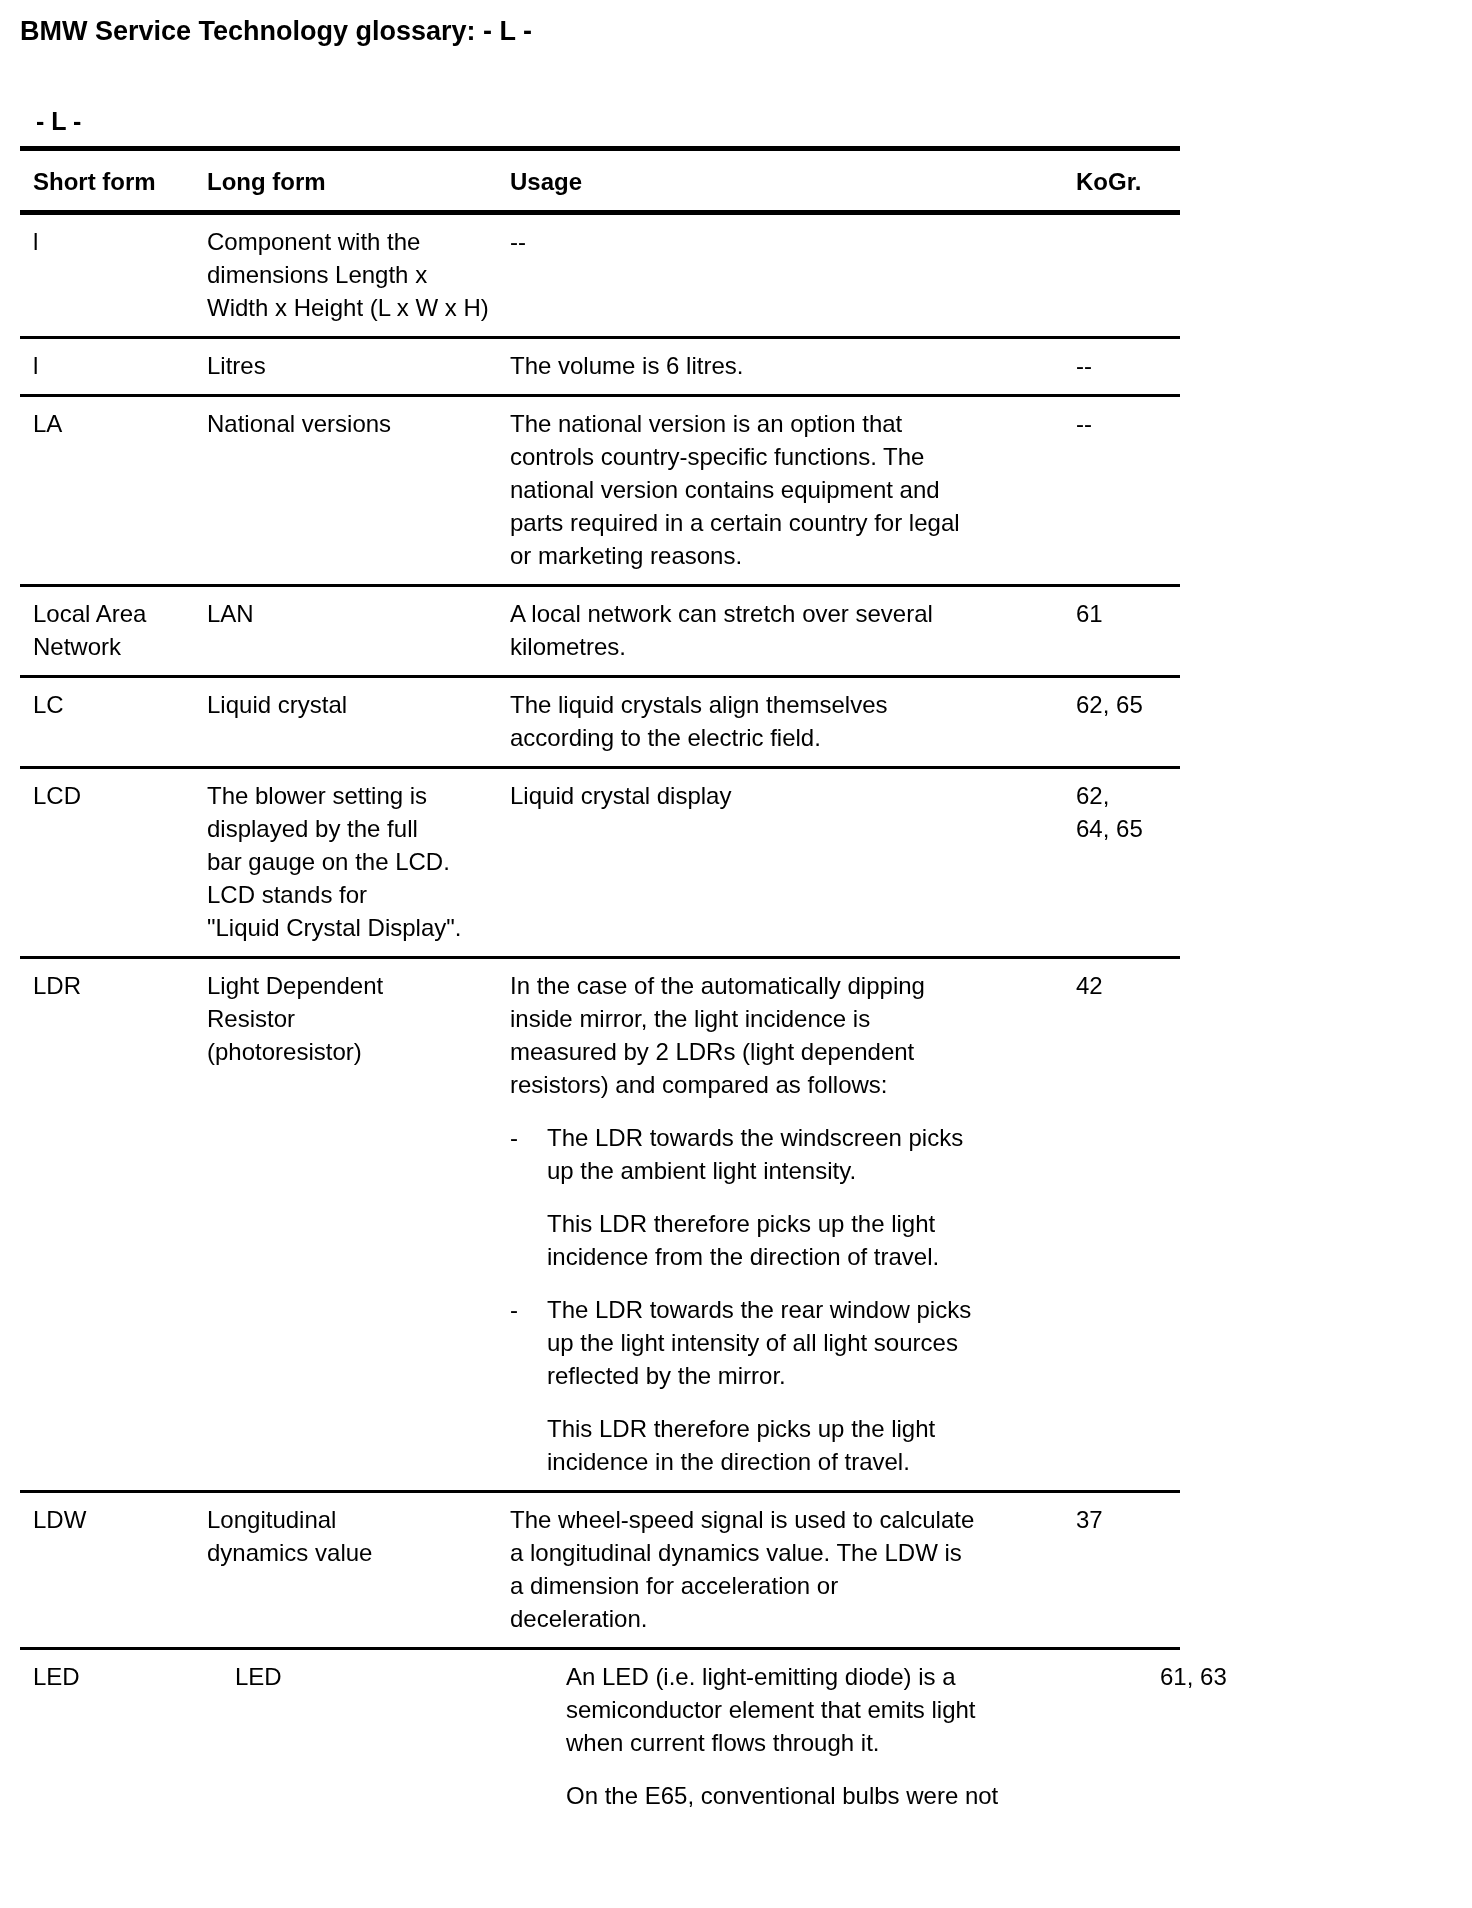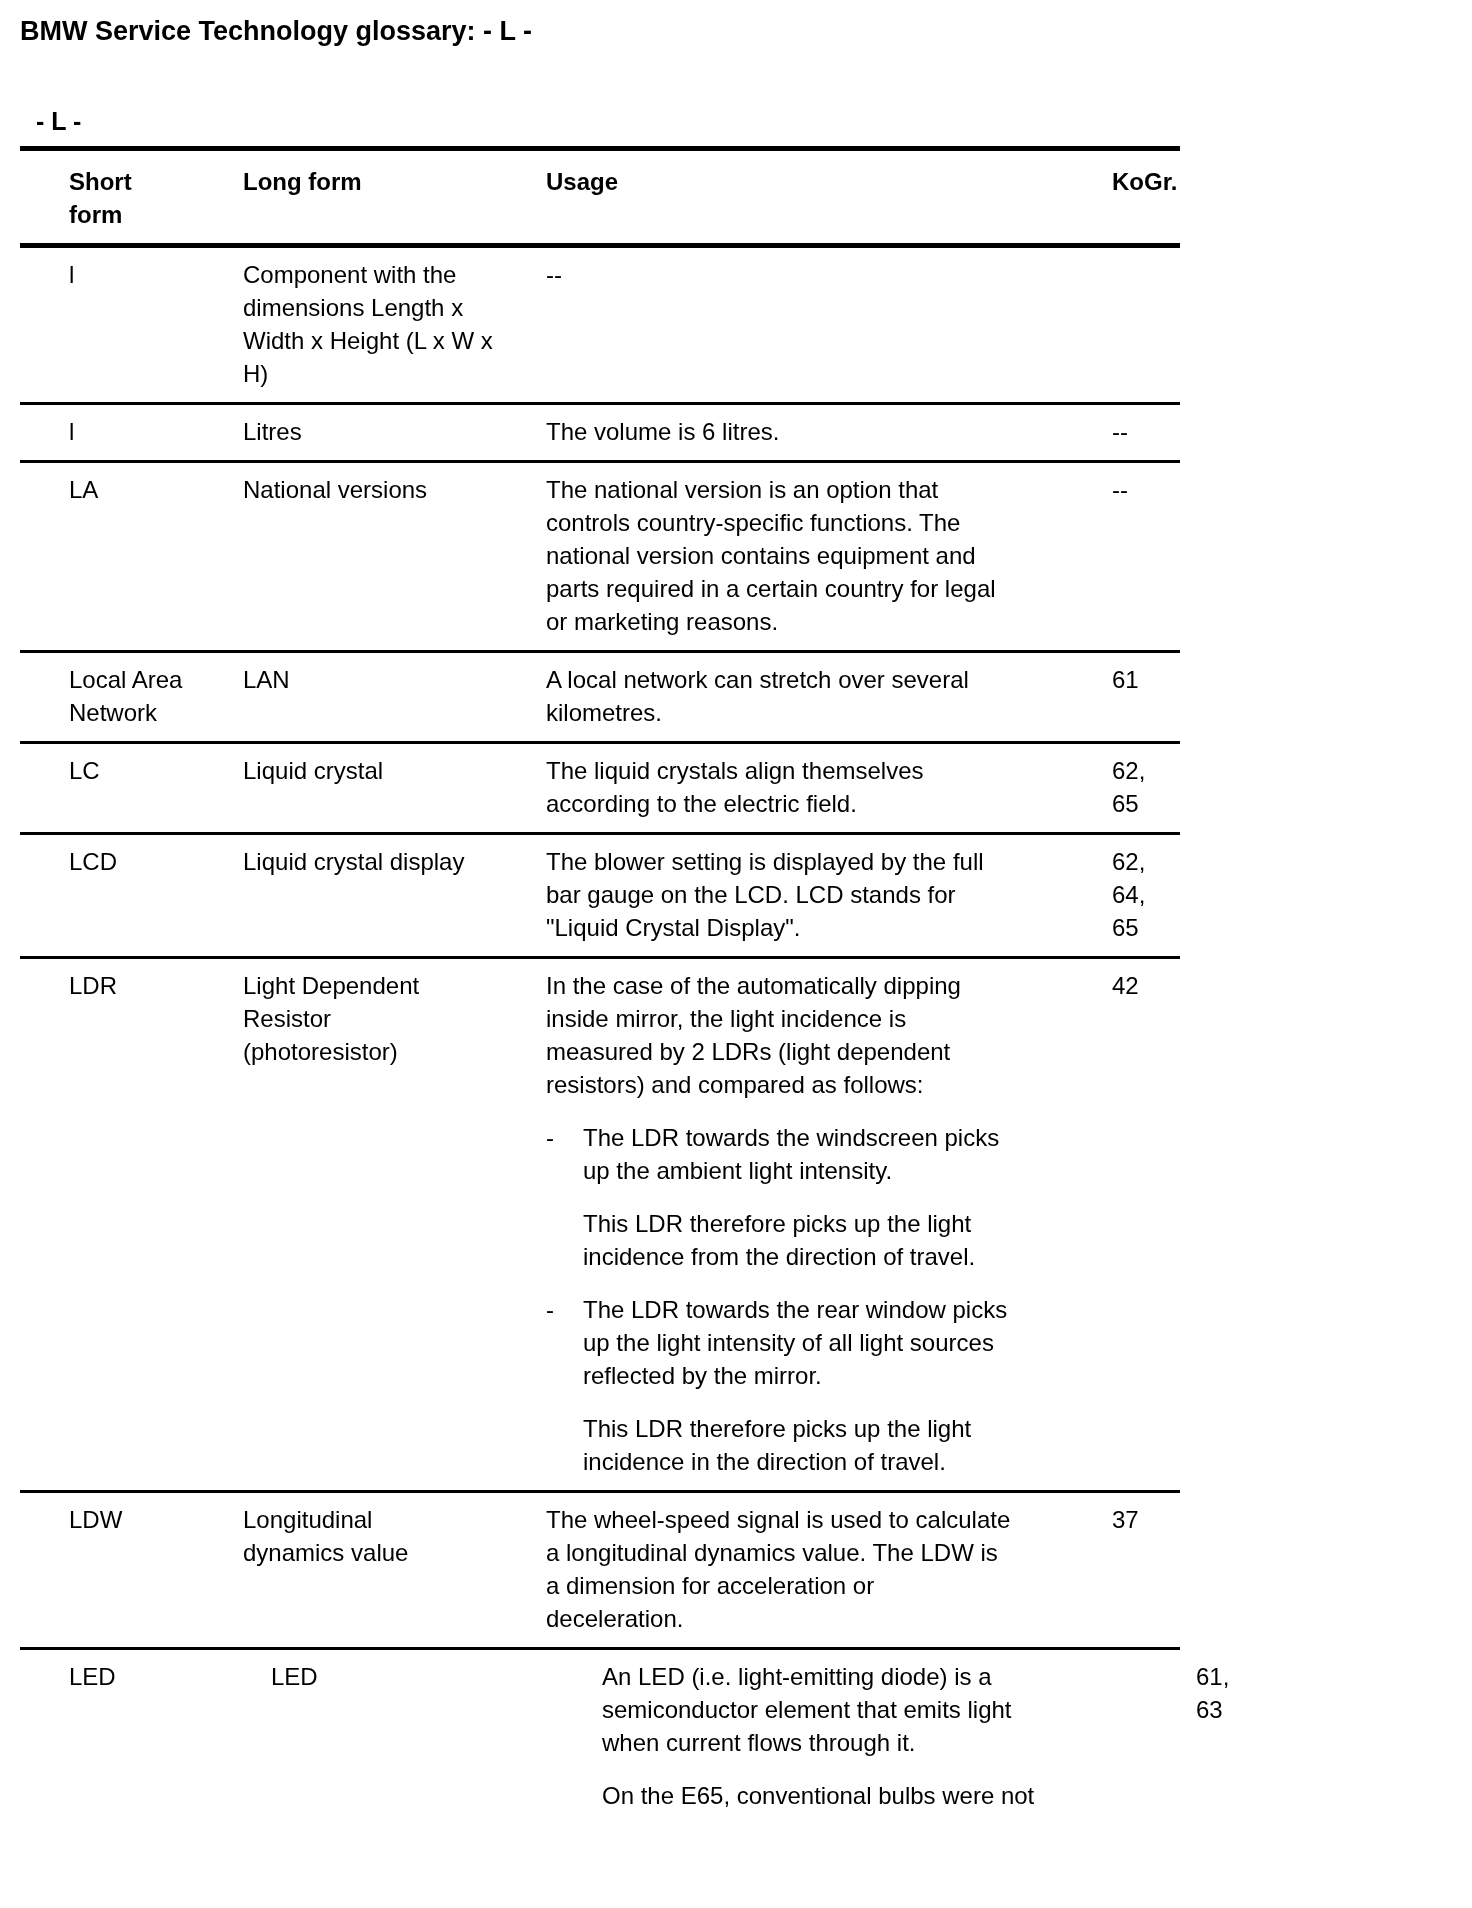--- a/index.html
+++ b/index.html
@@ -33,21 +33,20 @@
     border-bottom: 5px solid #000;
   }
   .header-row .cell { font-weight: bold; }
   .data-row { border-bottom: 3px solid #000; }
   .data-row:last-child { border-bottom: none; gap: 28px; }
   .cell {
     font-size: 24px;
     line-height: 33px;
     white-space: pre-line;
     padding-right: 16px;
-    margin-left: 36px;
   }
   .col-kogr { padding-right: 0; }
   .usage-block { margin-bottom: 20px; }
   .usage-block:last-child { margin-bottom: 0; }
   .bullet { display: flex; }
   .dash { width: 37px; flex: none; }
   .bullet-text { flex: 1; }
   .sub { padding-left: 37px; }
 </style>
 </head>
@@ -98,24 +97,24 @@
         </div>
         <div class="grid-row data-row">
           <div class="cell col-short">LC</div>
           <div class="cell col-long">Liquid crystal</div>
           <div class="cell col-usage"><div class="usage-block">The liquid crystals align themselves
 according to the electric field.</div></div>
           <div class="cell col-kogr">62, 65</div>
         </div>
         <div class="grid-row data-row">
           <div class="cell col-short">LCD</div>
-          <div class="cell col-long">Liquid crystal display</div>
           <div class="cell col-usage"><div class="usage-block">The blower setting is displayed by the full
 bar gauge on the LCD. LCD stands for
 "Liquid Crystal Display".</div></div>
+          <div class="cell col-long">Liquid crystal display</div>
           <div class="cell col-kogr">62,
 64, 65</div>
         </div>
         <div class="grid-row data-row">
           <div class="cell col-short">LDR</div>
           <div class="cell col-long">Light Dependent
 Resistor
 (photoresistor)</div>
           <div class="cell col-usage"><div class="usage-block">In the case of the automatically dipping
 inside mirror, the light incidence is

